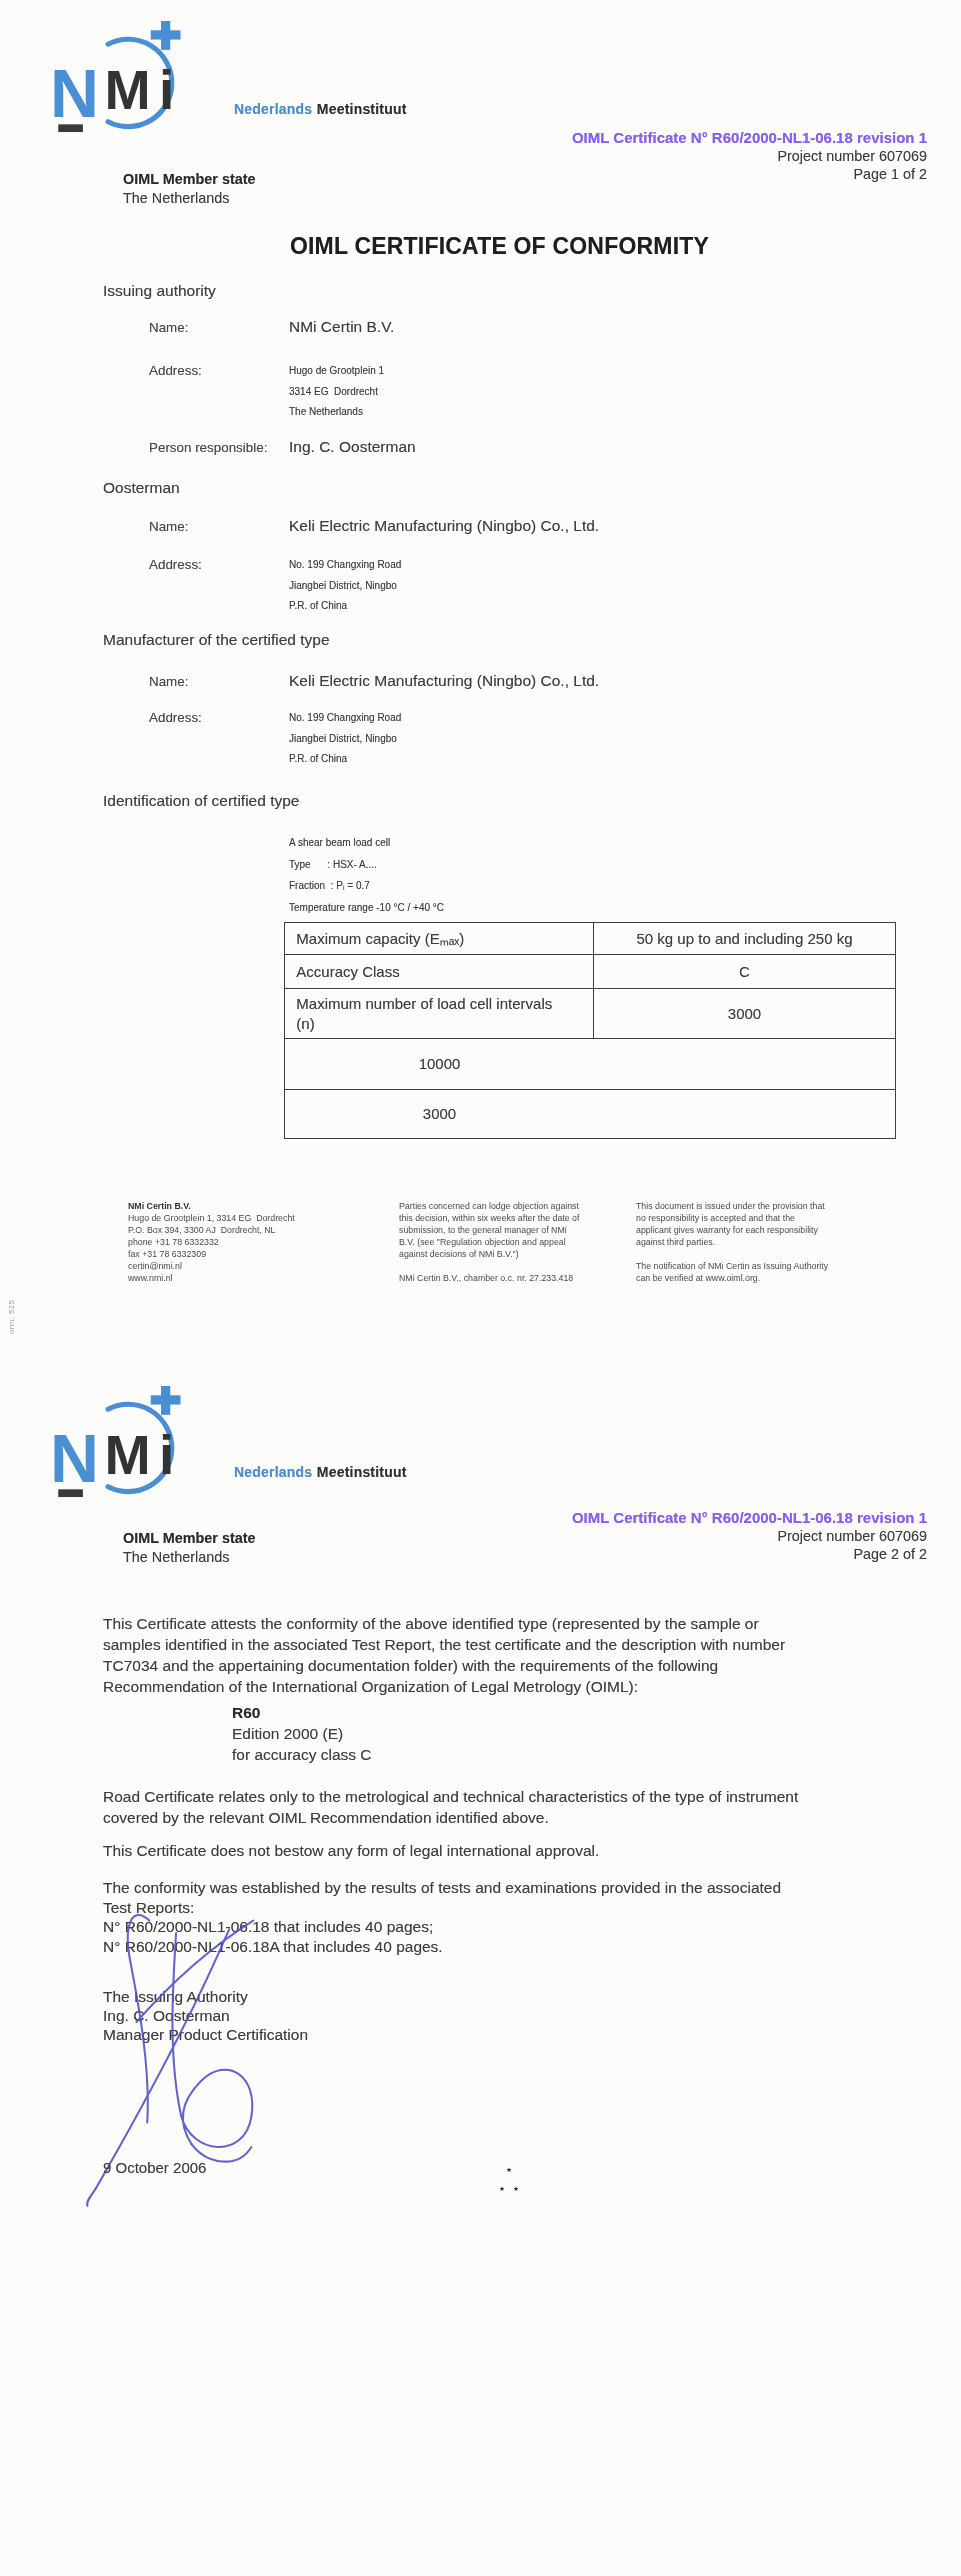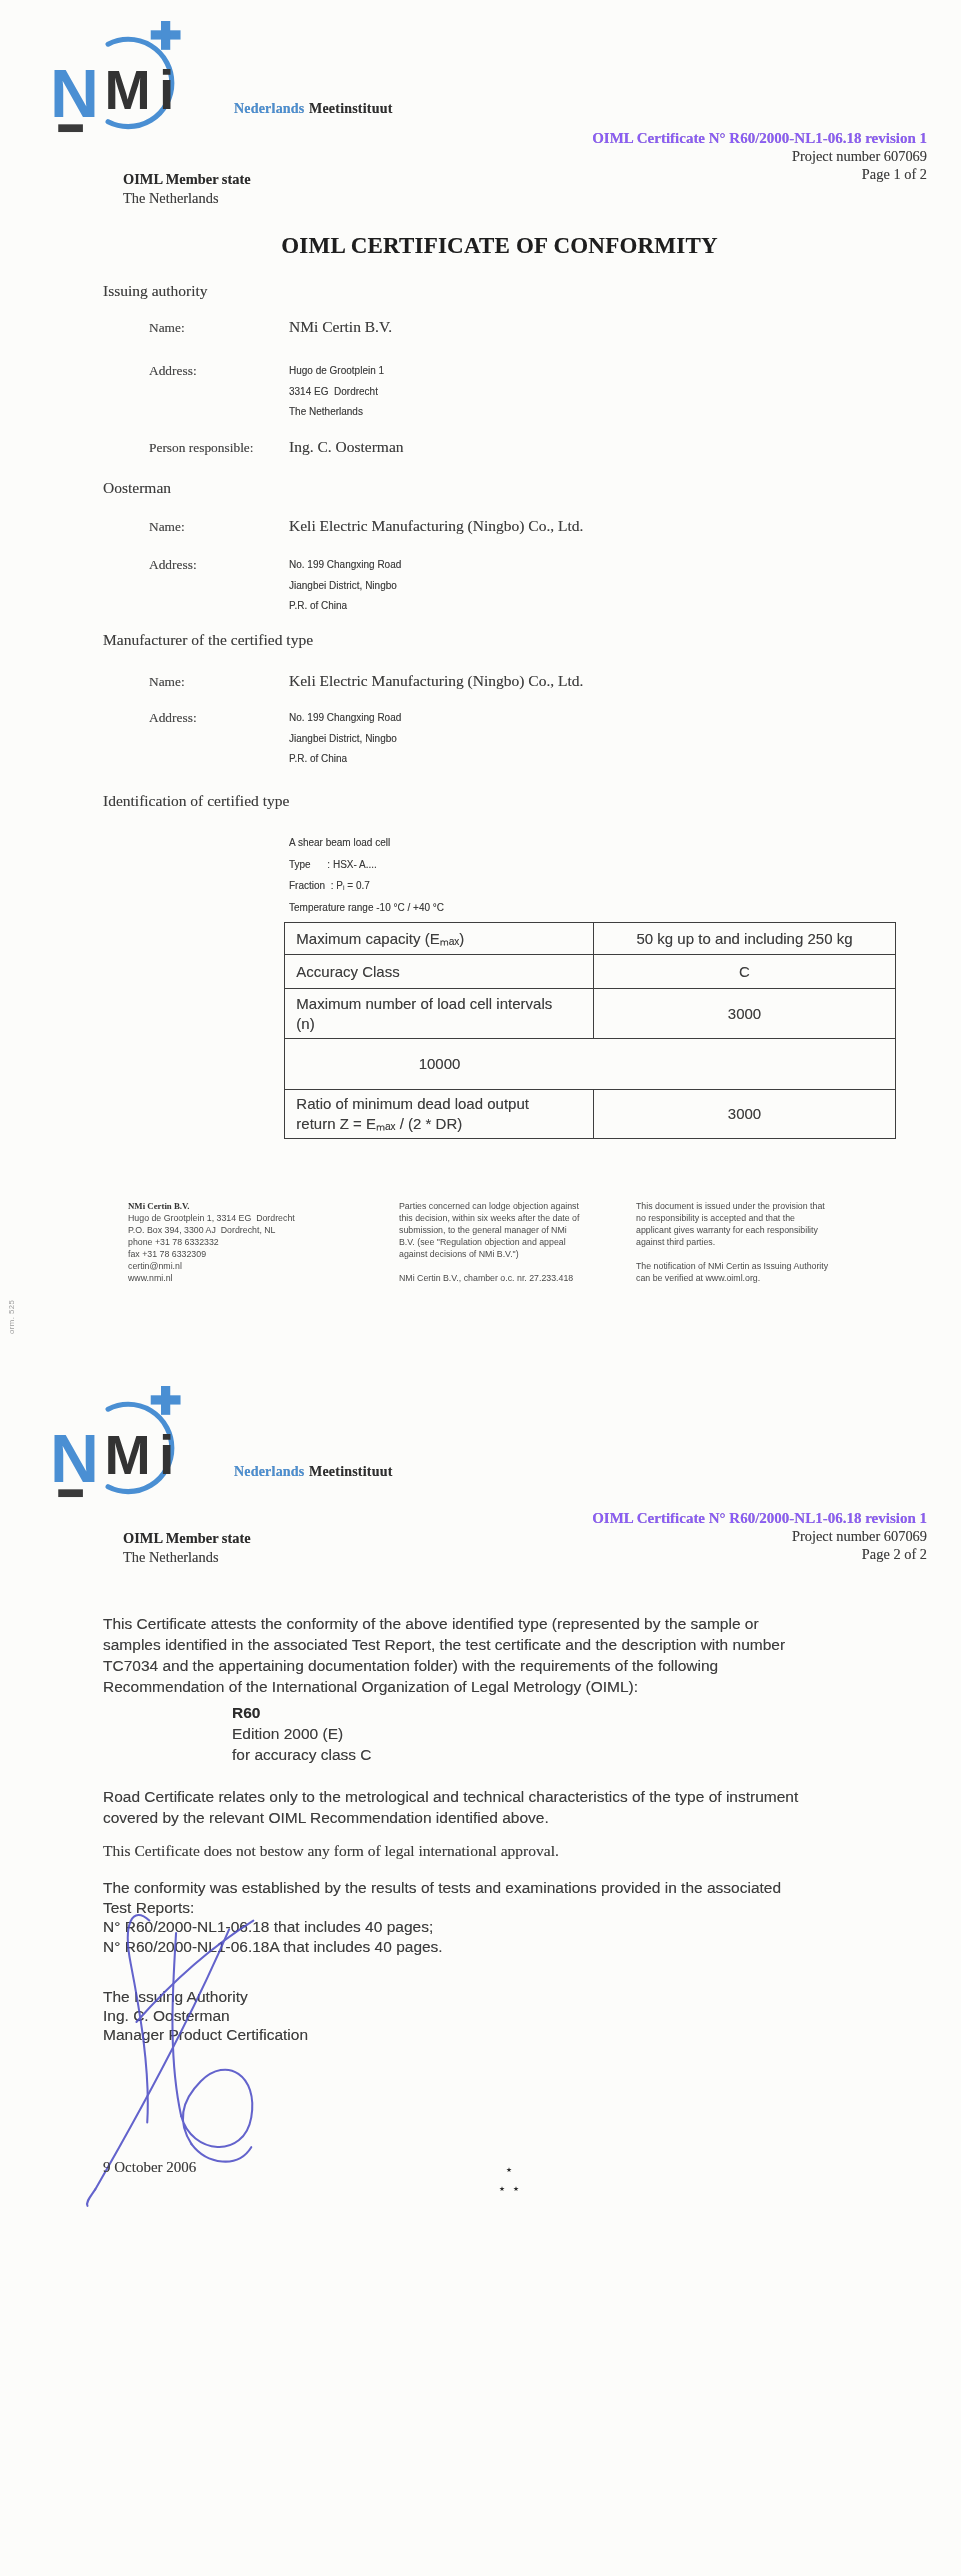--- a/index.html
+++ b/index.html
@@ -6,21 +6,21 @@
   body{
     width:962px;height:2692px;position:relative;
     background:#fcfcfa;
     font-family:"Liberation Sans", sans-serif;
     color:#3d3d3d;
     overflow:hidden;
   }
   .abs{position:absolute;}
   .b{font-weight:700;}
   .pre{white-space:pre;}
-  .nw{white-space:nowrap;font-family:Liberation Serif, serif;}
+  .nw{white-space:nowrap;}
   .soft{text-shadow:0 0 0.3px rgba(60,60,60,.45);}
   .h{font-size:15.5px;}
   .lbl{font-size:13.4px;color:#474747;}
   .val{font-size:15.5px;}
   .lines30 > div{white-space:pre;font-size:10px;line-height:20.6px;}
   .rightblock{text-align:right;line-height:18px;}
   .certline{font-size:15px;font-weight:700;color:#8b5cf6;}
   .hdrline{font-size:14.4px;}
   .memberblock{line-height:18.5px;}
   .title{font-size:23px;font-weight:700;color:#1e1e1e;letter-spacing:0.2px;text-align:center;}
@@ -126,21 +126,20 @@
     <div class="tcell tvalue">C</div>
   </div>
   <div class="trow r3">
     <div class="tcell tlabel">Maximum number of load cell intervals (n)</div>
     <div class="tcell tvalue">3000</div>
   </div>
   <div class="trow r4">
     <div class="tcell tvalue">10000</div>
   </div>
   <div class="trow r5">
-    <div class="tcell tlabel">Ratio of minimum dead load output return Z = Eₘₐₓ / (2 * DR)</div>
     <div class="tcell tvalue">3000</div>
   </div>
 </div>
 
 <div class="abs fcol" style="left:128px;top:1200px;width:178px;">
   <div class="company nw">NMi Certin B.V.</div>
   <div class="pre">Hugo de Grootplein 1, 3314 EG  Dordrecht</div>
   <div class="pre">P.O. Box 394, 3300 AJ  Dordrecht, NL</div>
   <div class="pre">phone +31 78 6332332</div>
   <div class="pre">fax +31 78 6332309</div>

